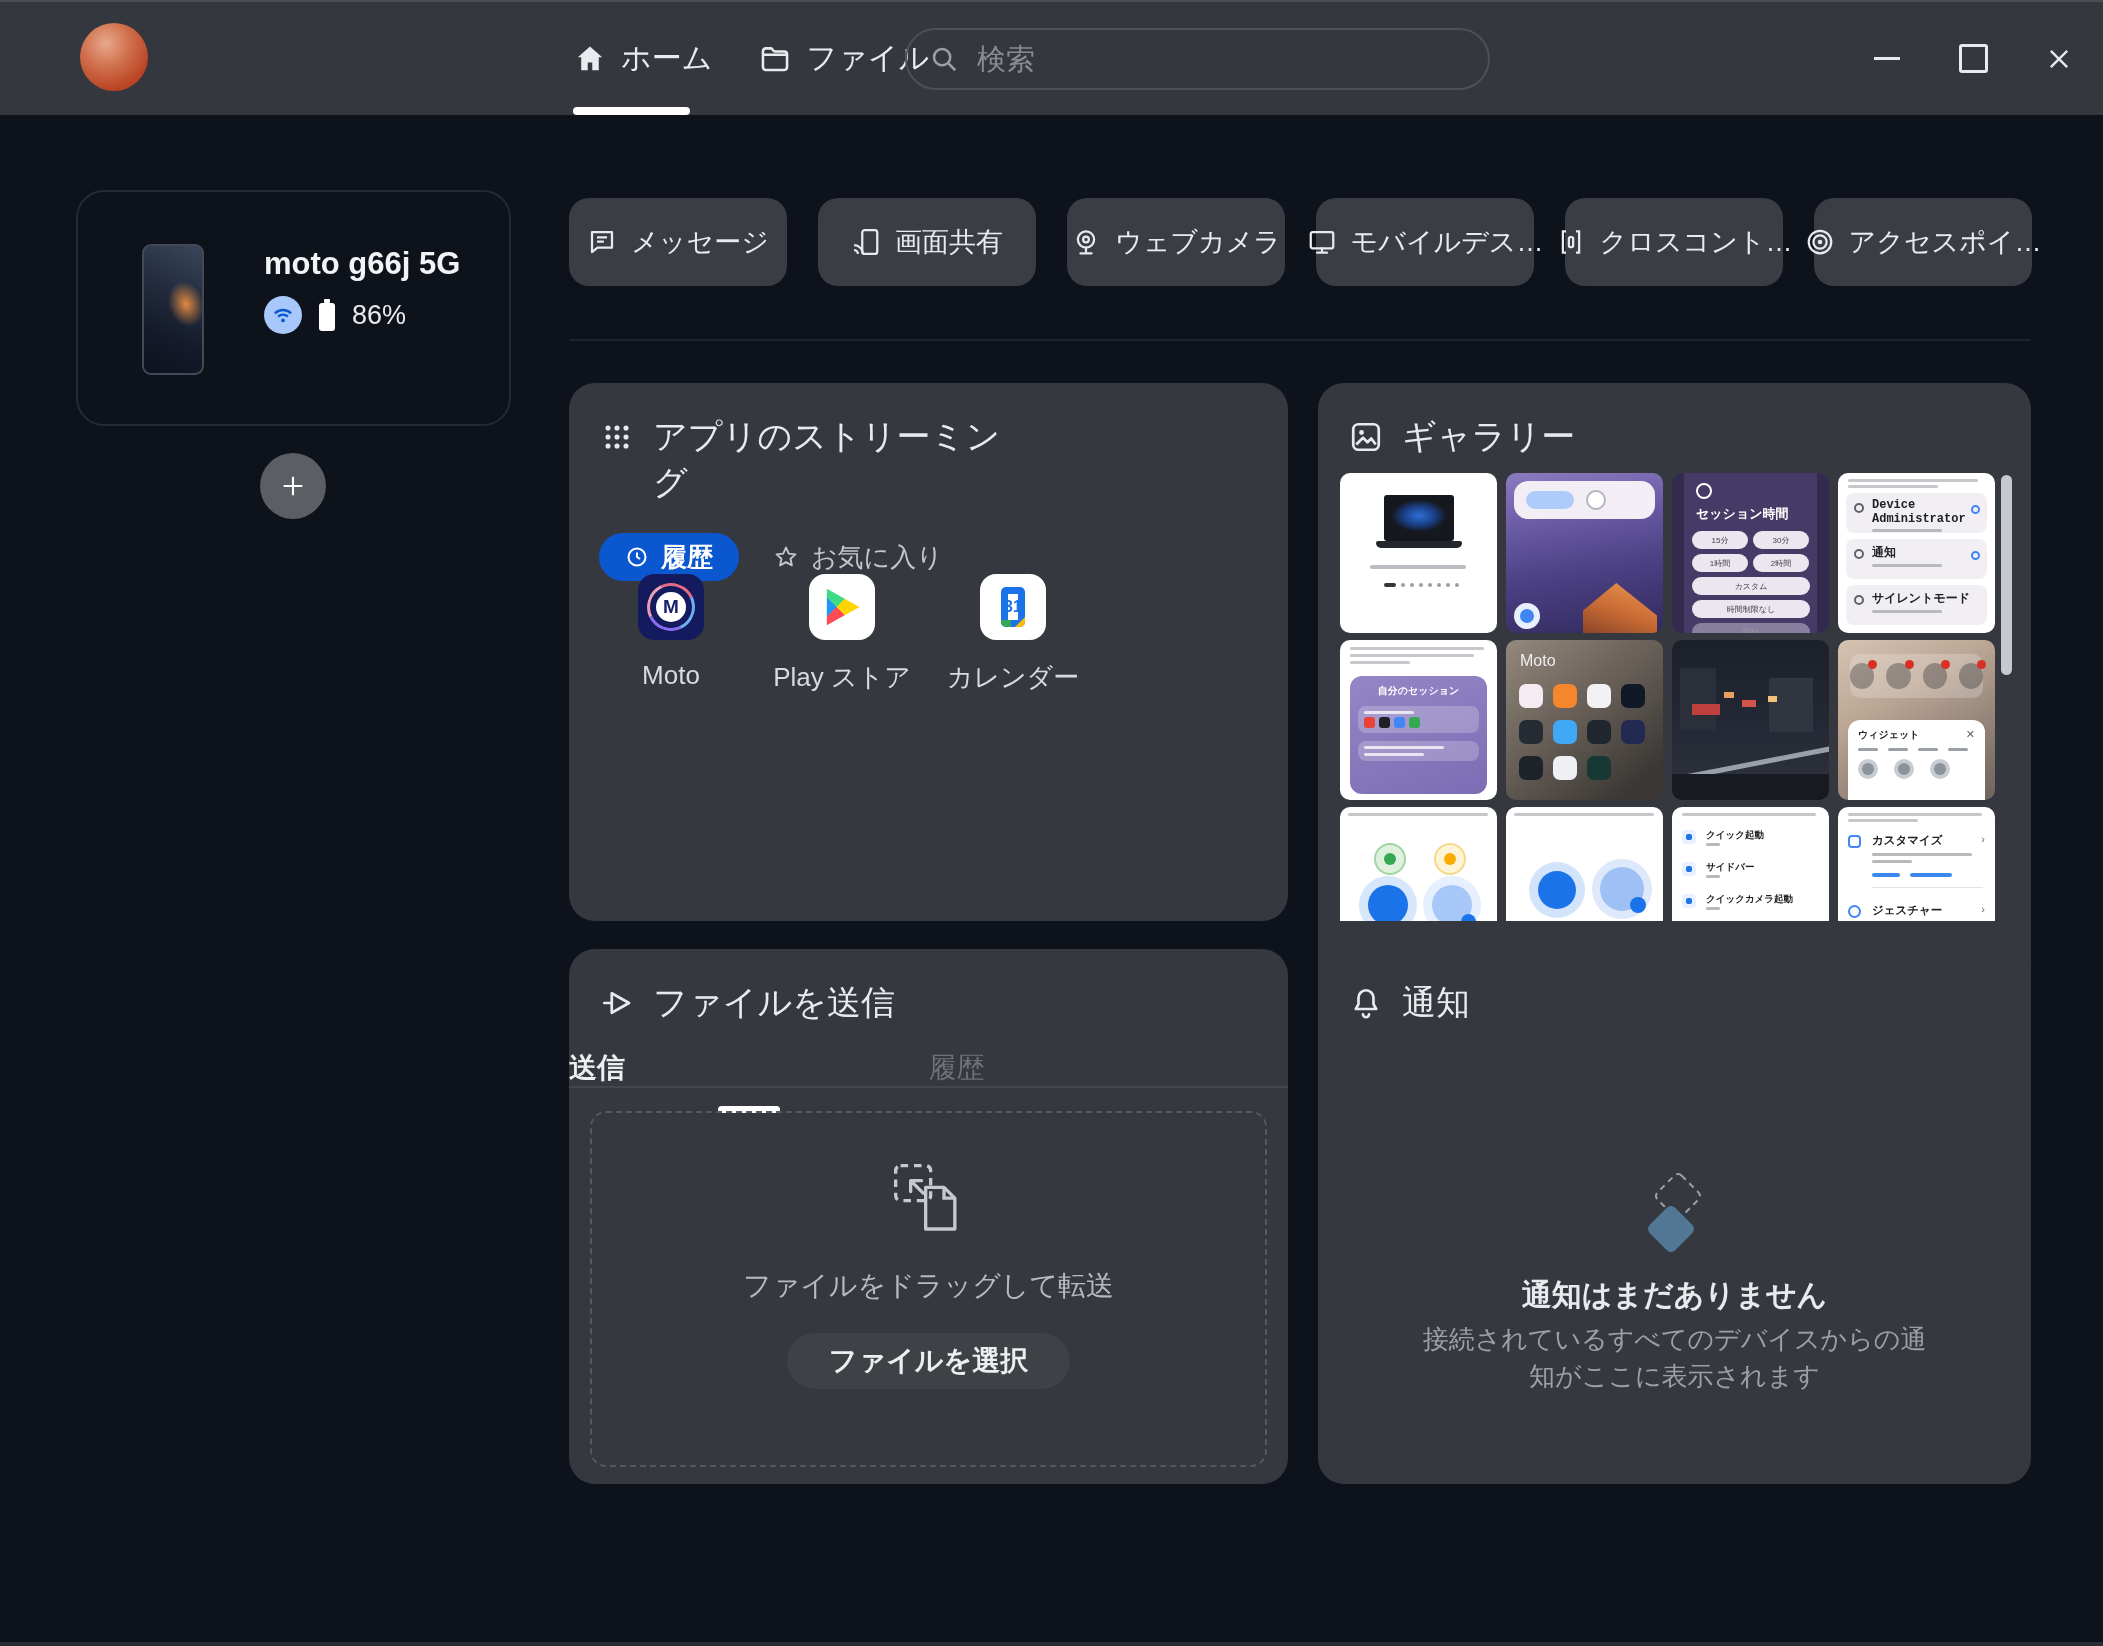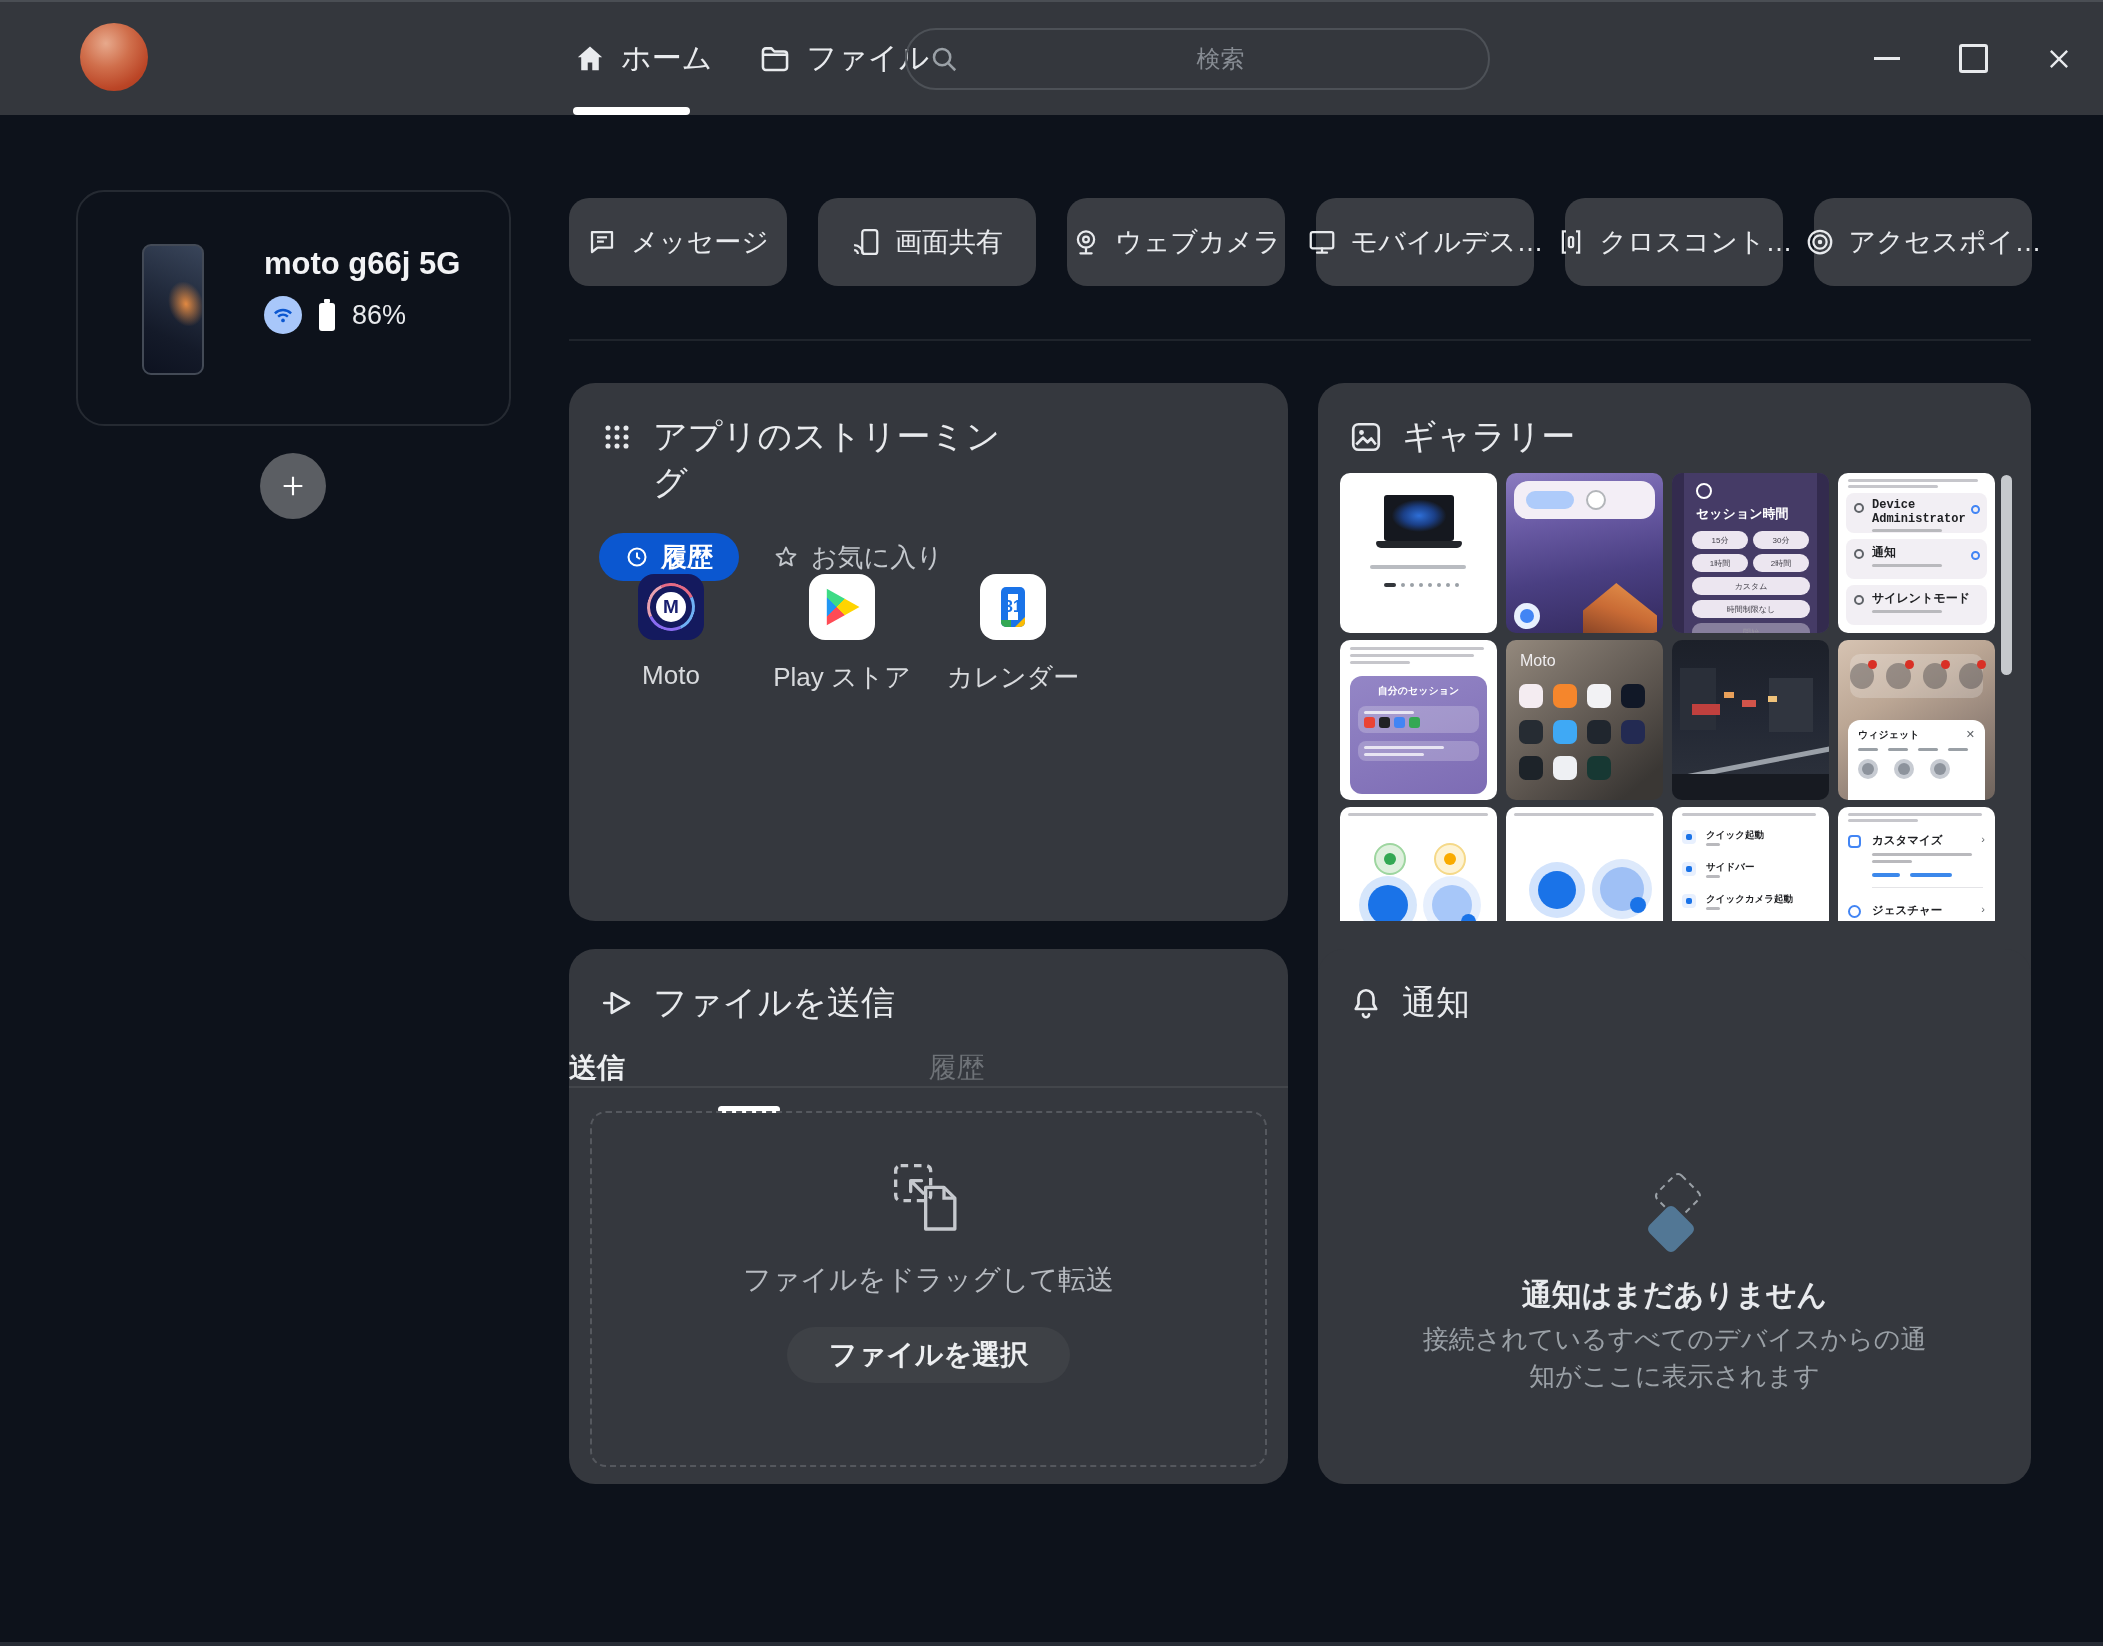--- a/index.html
+++ b/index.html
@@ -9,21 +9,21 @@
 
   
   .topbar{position:absolute;top:0;left:0;right:0;height:113px;background:#34373d;}
   .logo{position:absolute;left:80px;top:21px;width:68px;height:68px;border-radius:50%;
         background:radial-gradient(circle at 38% 30%,#e7a98c 0%,#d06f4c 38%,#bb4526 72%,#a03a1f 100%);}
   .tabs{position:absolute;left:573px;top:0;height:113px;display:flex;gap:46px;align-items:flex-end;}
   .tab{display:flex;align-items:center;gap:14px;color:#e9ebee;font-size:30px;font-weight:500;height:100%;position:relative;cursor:default;}
   .tab.active::after{content:"";position:absolute;left:0;bottom:0;width:117px;height:8px;background:#fff;border-radius:4px;}
   .search{position:absolute;left:905px;top:26px;width:585px;height:62px;border:2px solid #4d5157;border-radius:32px;
           display:flex;align-items:center;padding:0 22px;gap:16px;box-sizing:border-box;}
-  .search input{flex:1;background:transparent;border:none;outline:none;color:#e8eaed;font-size:24px;font-family:inherit;text-align:center;}
+  .search input{flex:1;background:transparent;border:none;outline:none;color:#e8eaed;font-size:29px;font-family:inherit;}
   .search input::placeholder{color:#878c93;}
   .win-controls{position:absolute;right:24px;top:0;height:113px;display:flex;align-items:center;gap:46px;}
   .winbtn{width:40px;height:40px;display:flex;align-items:center;justify-content:center;}
   .ic-min{width:26px;height:3px;background:#e8eaed;}
   .ic-max{width:23px;height:23px;border:3px solid #e8eaed;border-radius:3px;}
 
   
   .device-card{position:absolute;left:76px;top:188px;width:435px;height:236px;border:2px solid rgba(255,255,255,0.10);border-radius:28px;box-sizing:border-box;}
   .phone-img{position:absolute;left:64px;top:52px;width:58px;height:127px;border-radius:9px;border:2px solid #434a56;
              background:linear-gradient(205deg,#39455a 0%,#222b3d 40%,#141a29 70%,#0d1220 100%);overflow:hidden;}
@@ -184,21 +184,21 @@
 
   
   .send-tabs{position:absolute;left:0;top:100px;width:100%;display:flex;}
   .send-tab{flex:1;text-align:left;font-size:28px;padding-bottom:26px;position:relative;}
   .send-tab.active{color:#eceef0;font-weight:bold;}
   .send-tab.inactive{color:#6f7378;font-weight:500;}
   .send-tab.active::after{content:"";position:absolute;left:50%;transform:translateX(-50%);bottom:0;width:62px;height:7px;background:#fff;border-radius:4px;}
   .send-divider{position:absolute;left:0;top:137px;width:100%;height:2px;background:rgba(255,255,255,0.07);}
   .drop-zone{position:absolute;left:21px;top:162px;width:677px;height:356px;border:2px dashed #55585e;border-radius:16px;box-sizing:border-box;
              display:flex;flex-direction:column;align-items:center;}
-  .drop-hint{margin-top:22px;font-size:28px;color:#b6bac0;}
+  .drop-hint{margin-top:28px;font-size:28px;color:#b6bac0;}
   .select-btn{margin-top:28px;height:56px;padding:0 42px;border-radius:28px;background:#3e4146;border:none;
               color:#eceef0;font-size:28px;font-weight:bold;font-family:inherit;display:flex;align-items:center;}
   .drop-icon{margin-top:46px;}
 
   
   .empty-wrap{position:absolute;left:0;top:0;width:100%;height:100%;}
   .empty-icon{position:absolute;left:50%;top:222px;transform:translateX(-50%);}
   .empty-title{position:absolute;left:0;top:326px;width:100%;text-align:center;font-size:30px;font-weight:bold;color:#e8eaed;}
   .empty-body{position:absolute;left:50%;top:372px;transform:translateX(-50%);width:505px;text-align:center;
               font-size:26px;line-height:37px;color:#9aa0a6;}

